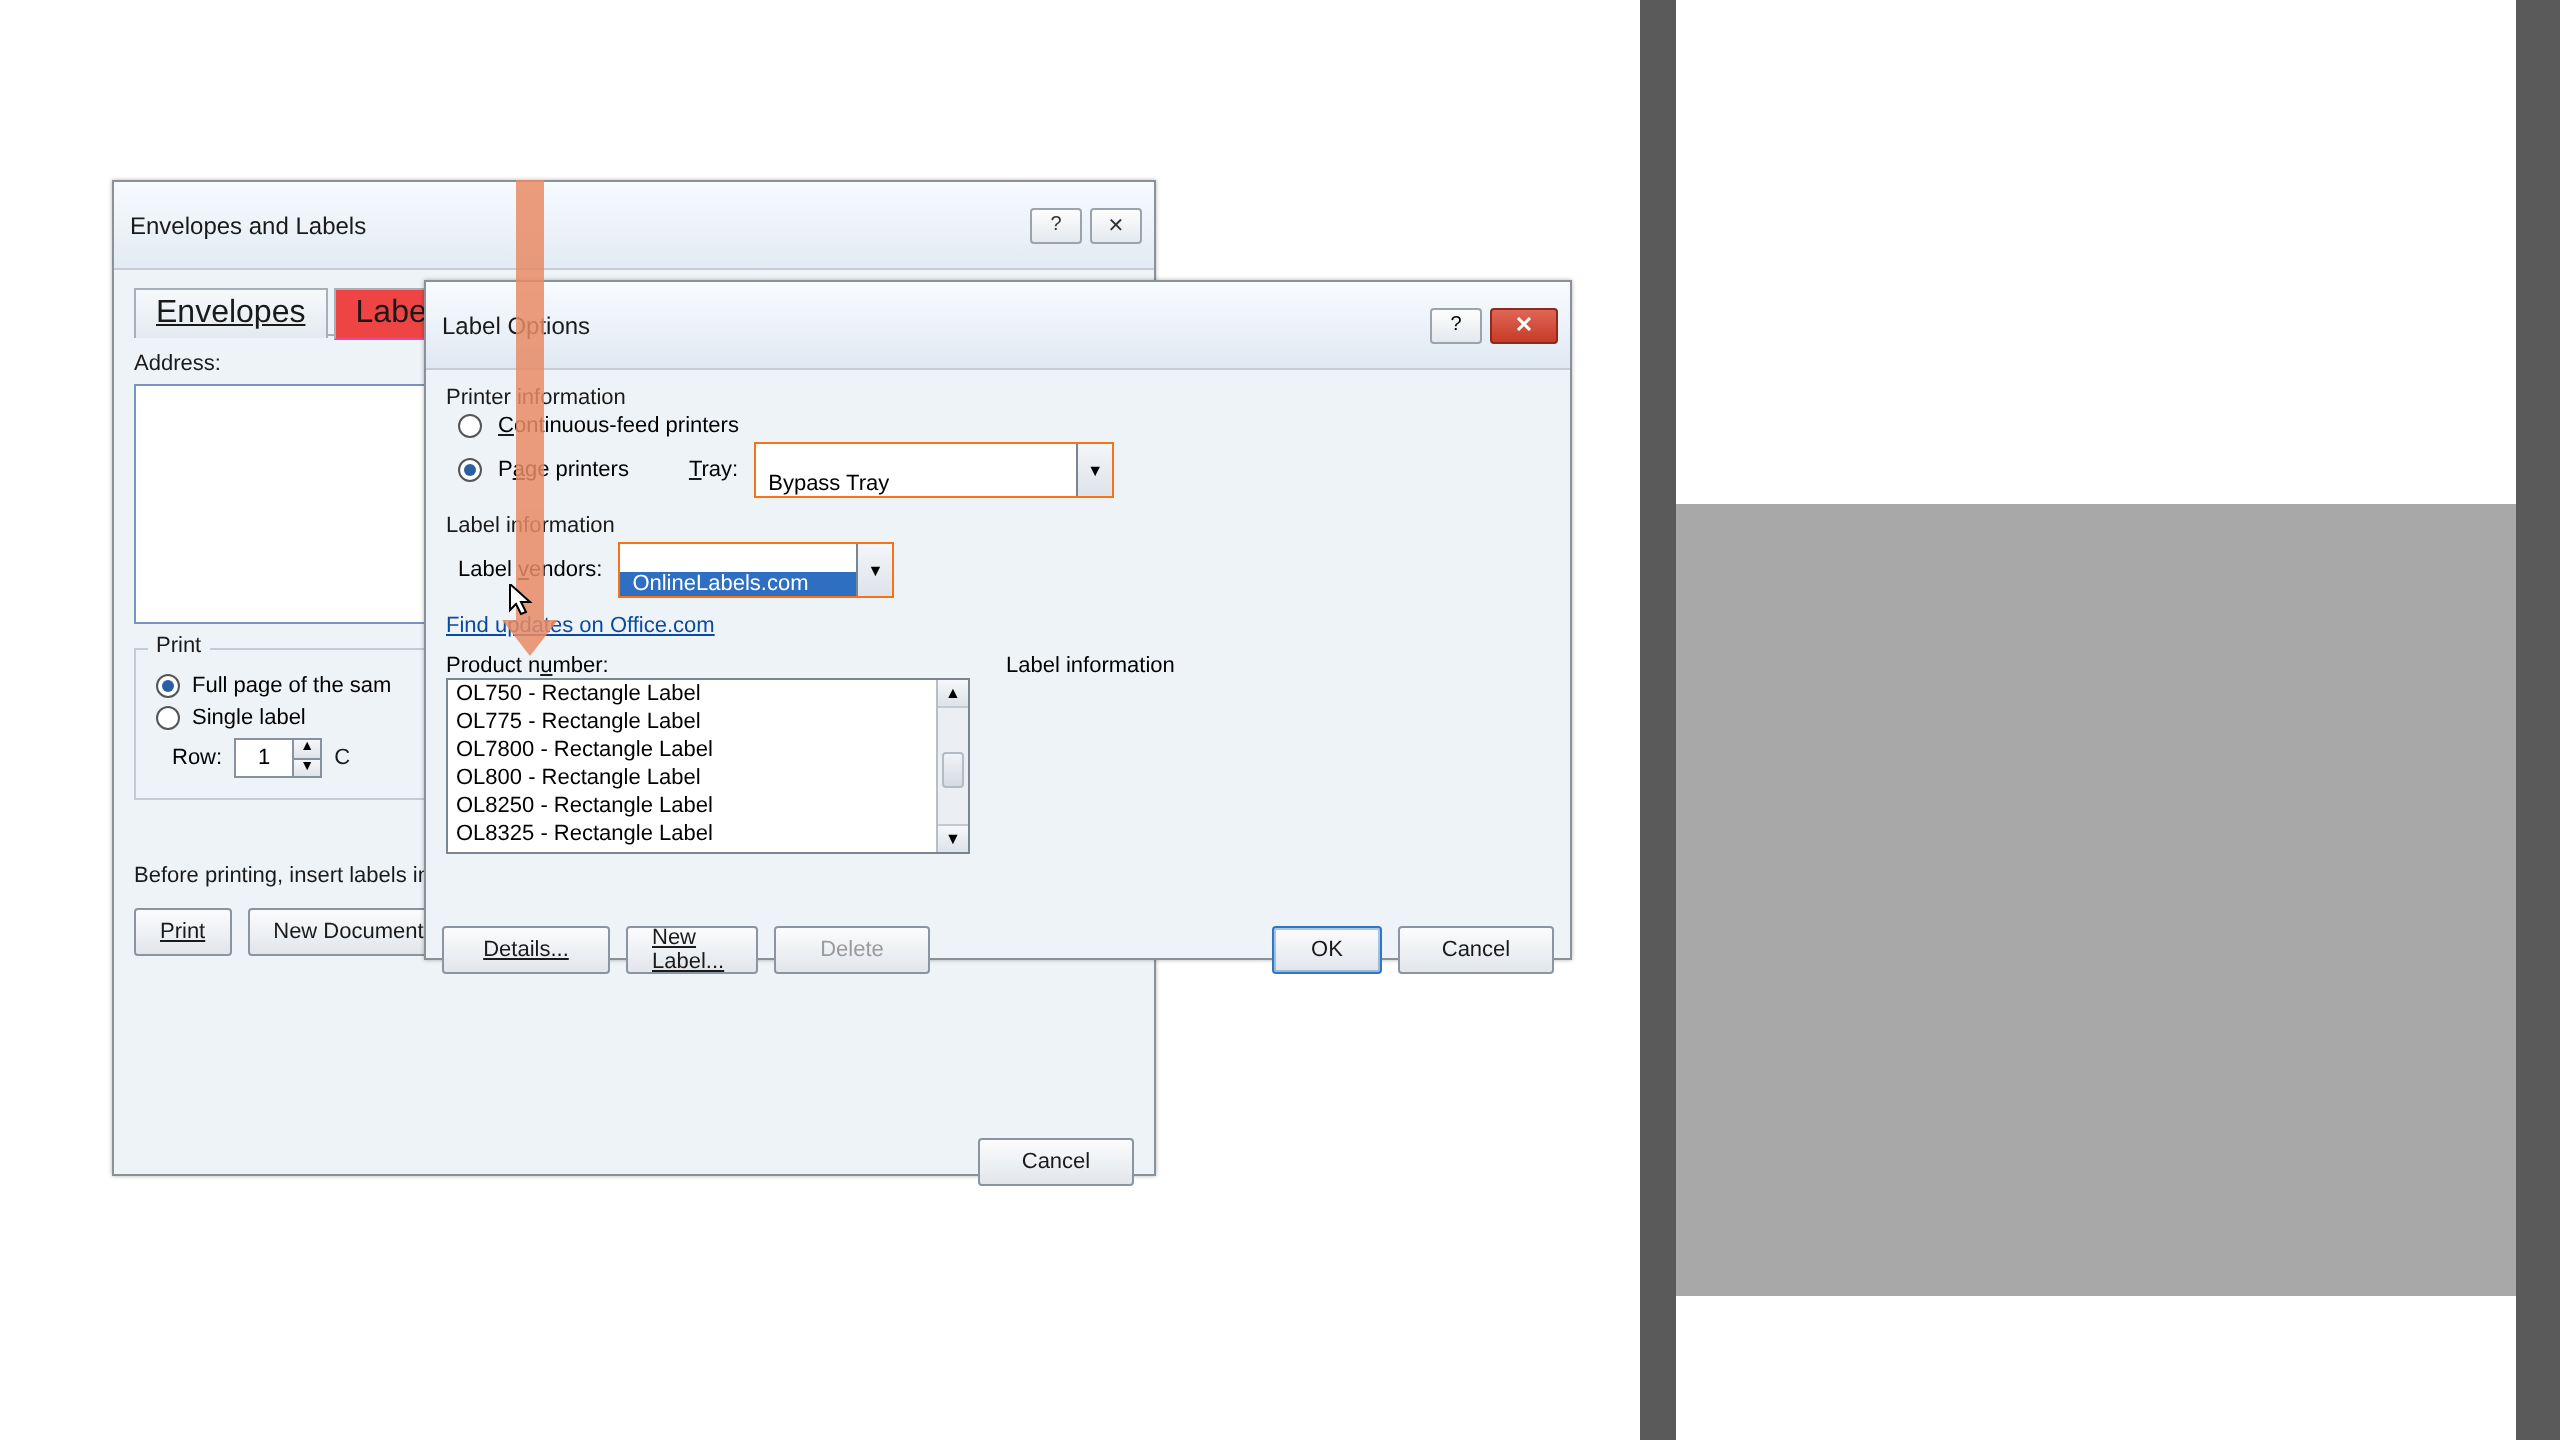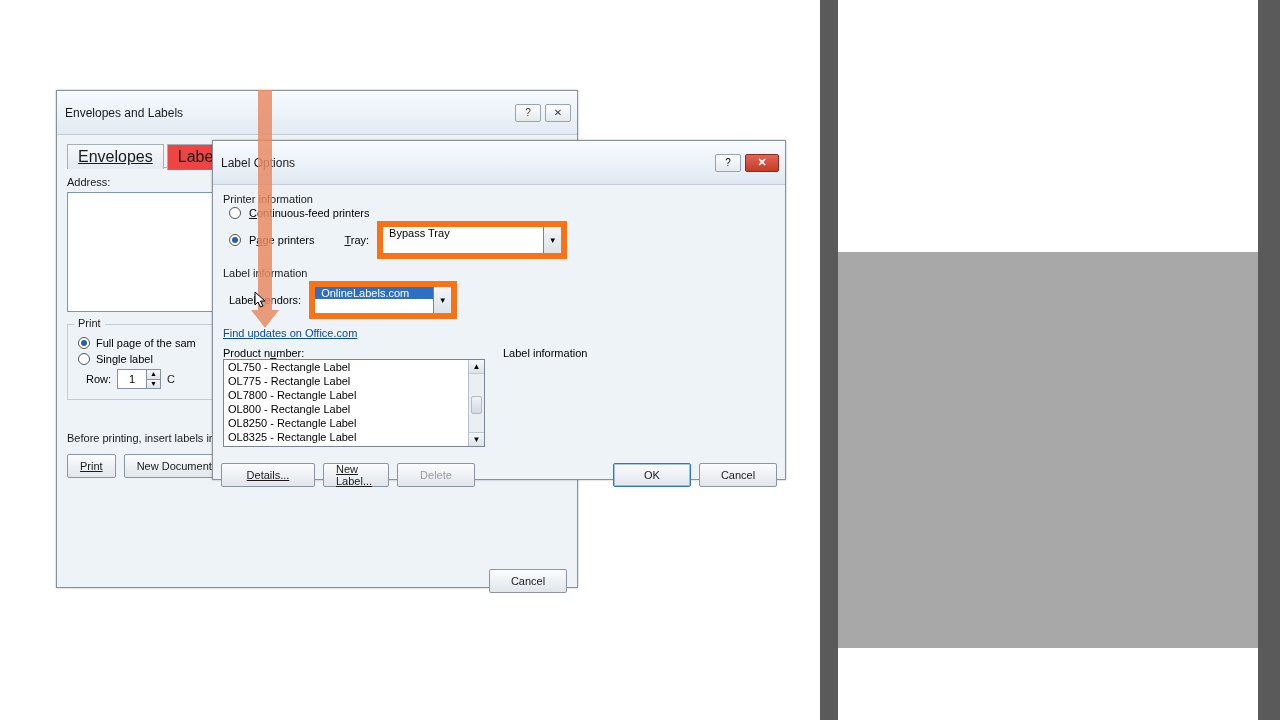--- a/index.html
+++ b/index.html
@@ -112,22 +112,22 @@
     border:1px solid #9aa4af; border-radius:2px;
     background: linear-gradient(#fdfdfd,#e4e9ee);
     display:flex; align-items:center; justify-content:center;
     font-size:10px;
   }
 
   .section-label { color:#1a1a1a; margin-bottom:2px; }
   .indent { margin-left:6px; }
   .row { display:flex; align-items:center; gap:8px; margin:2px 0; }
   .combo {
-    display:inline-flex; align-items:flex-start;
-    border:6px solid #f97316; background:#fff; height:38px;
+    display:inline-flex; align-items:flex-end;
+    border:1px solid #f97316; background:#fff; height:28px;
   }
   .combo .val { padding:0 6px; min-width:120px; }
   .combo .val.sel { background:#2f6fc1; color:#fff; }
   .combo .arrow {
     width:18px; height:100%; border-left:1px solid #7a8592;
     background:linear-gradient(#f3f6f9,#dde3ea);
     display:flex; align-items:center; justify-content:center; font-size:8px;
   }
 
   .link { color:#0b4aa2; text-decoration:underline; margin-top:6px; display:inline-block; }
@@ -315,32 +315,32 @@
           </div>
         </div>
       </div>
       <div>
         <div>Label information</div>
       </div>
     </div>
 
     <div class="dlg2-btns">
       <div class="left">
-        <div class="btn" style="width:94px">
+        <div class="btn" style="width:84px">
             <span class="underline-access">Details...</span>
           </div>
         <div class="btn" style="width:66px">
             <span class="underline-access">New Label...</span>
           </div>
         <div class="btn disabled" style="width:78px">
             <span>Delete</span>
           </div>
       </div>
       <div class="right">
-        <div class="btn highlight" style="width:78px">
+        <div class="btn highlight" style="width:55px">
             <span>OK</span>
           </div>
         <div class="btn" style="width:78px">
             <span>Cancel</span>
           </div>
       </div>
     </div>
   </div>
 </div>
 

